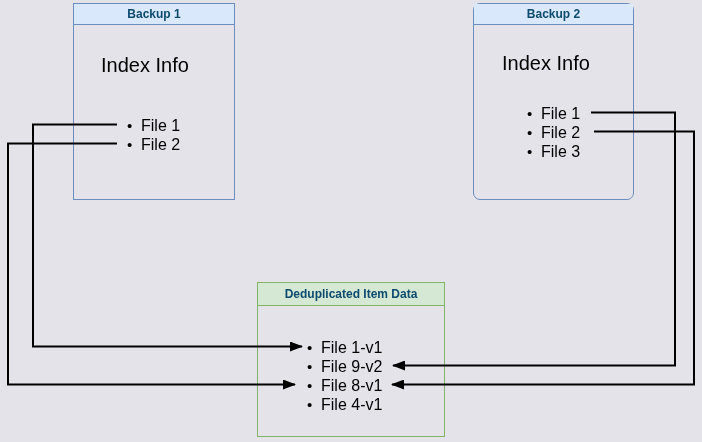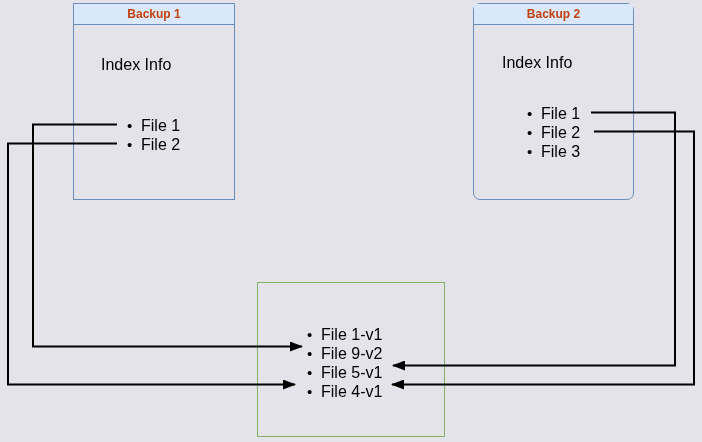--- a/index.html
+++ b/index.html
@@ -23,26 +23,26 @@
   .box-header {
     position: absolute;
     top: 0; left: 0; right: 0;
     height: 20px;
     border-bottom: 1.5px solid;
     display: flex;
     align-items: center;
     justify-content: center;
     font-weight: bold;
     font-size: 12px;
-    color: #c2410c;
+    color: #0c4a6e;
   }
   .box.dedup .box-header { height: 22px; }
   .box-subtitle {
     position: absolute;
-    font-size: 16px;
+    font-size: 20px;
     line-height: 18px;
     color: #000;
     white-space: nowrap;
   }
   ul.items {
     position: absolute;
     margin: 0;
     padding: 0;
     list-style: none;
     font-size: 16px;
@@ -63,21 +63,21 @@
     z-index: 5;
   }
   
   #box-backup1 { left: 73px;  top: 3px;   width: 162px; height: 197px; }
   #box-backup2 { left: 473px; top: 3px;   width: 161px; height: 197px; border-radius: 7px; }
   #box-dedup   { left: 257px; top: 282px; width: 188px; height: 155px; }
   #box-backup1 .box-subtitle { left: 27px; top: 52px; }
   #box-backup2 .box-subtitle { left: 28px; top: 50px; }
   #box-backup1 ul.items { left: 53px; top: 112px; }
   #box-backup2 ul.items { left: 53px; top: 100px; }
-  #box-dedup   ul.items { left: 49px; top: 42px; }
+  #box-dedup   ul.items { left: 49px; top: 55px; }
 </style>
 </head>
 <body style="background: rgb(228, 227, 234);">
 
 <div class="stage">
 
   <div class="box" id="box-backup1" style="border-color: rgb(108, 142, 191);">
     <div class="box-header" style="background: rgb(218, 232, 252); border-color: rgb(108, 142, 191);">
       <span>Backup 1</span>
     </div>
@@ -94,24 +94,27 @@
     </div>
     <div class="box-subtitle">Index Info</div>
     <ul class="items">
       <li>File 1</li>
       <li>File 2</li>
       <li>File 3</li>
     </ul>
   </div>
 
   <div class="box dedup" id="box-dedup" style="border-color: rgb(130, 179, 102);">
+    <div class="box-header" style="background: rgb(213, 232, 212); border-color: rgb(130, 179, 102);">
+      <span>Deduplicated Item Data</span>
+    </div>
     <ul class="items">
       <li>File 1-v1</li>
       <li>File 9-v2</li>
-      <li>File 5-v1</li>
+      <li>File 8-v1</li>
       <li>File 4-v1</li>
     </ul>
   </div>
 
   <svg id="wires" width="702" height="442" viewBox="0 0 702 442">
     <defs>
       <marker id="arrowhead" markerUnits="userSpaceOnUse" markerWidth="14" markerHeight="10" refX="12" refY="5" orient="auto">
         <path d="M0,0 L13,5 L0,10 Z" fill="#000000"></path>
       </marker>
     </defs>

